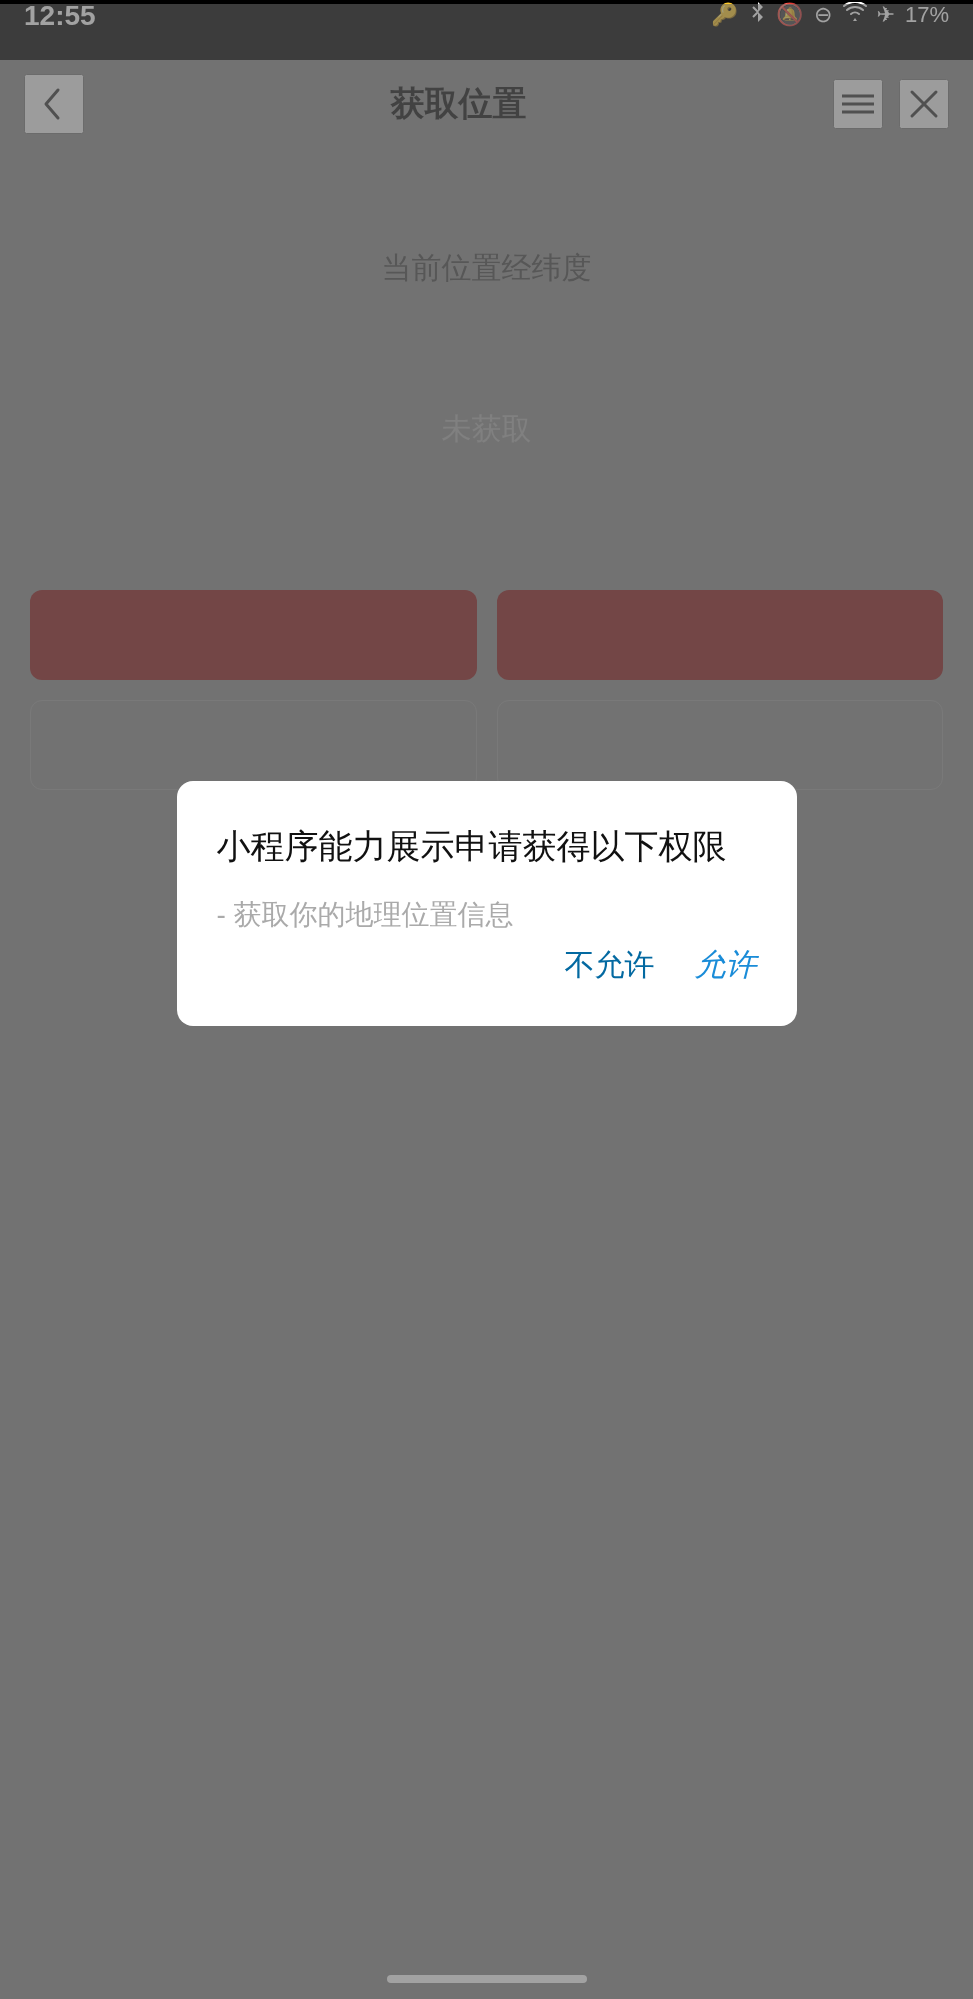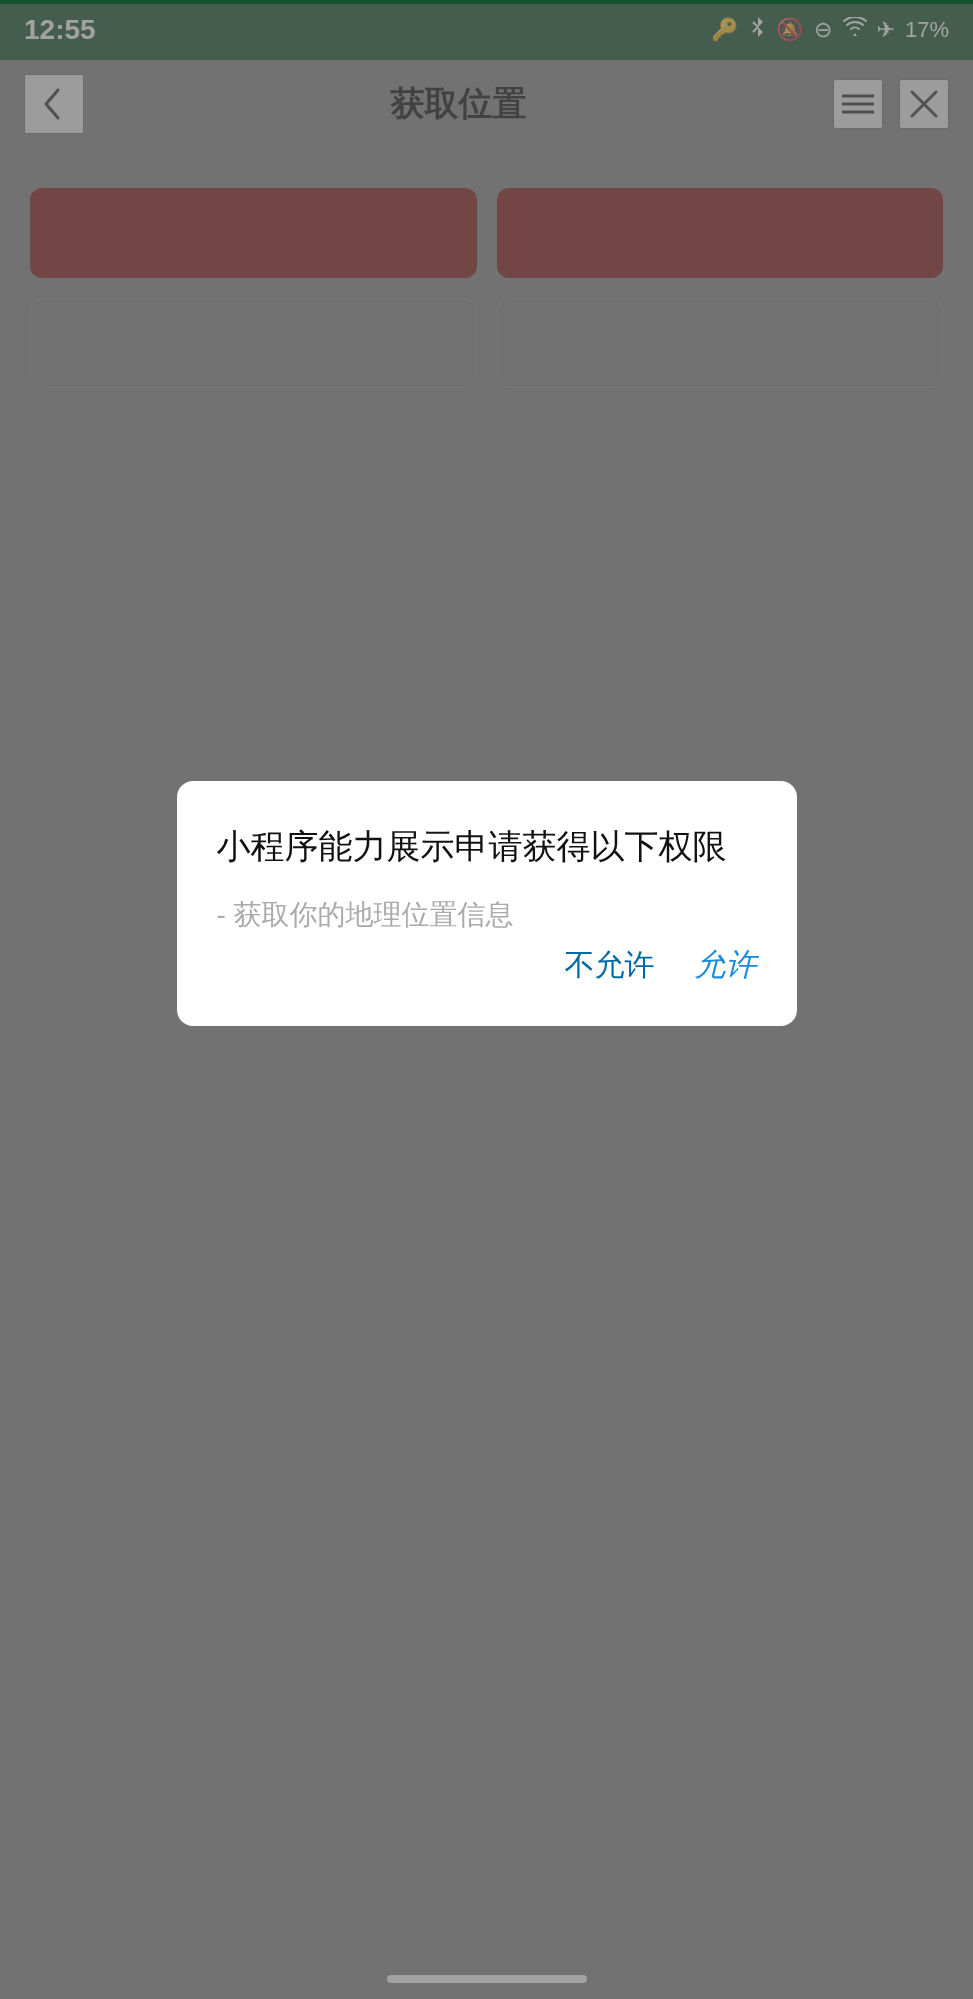--- a/index.html
+++ b/index.html
@@ -14,23 +14,23 @@
       background: #888888;
       font-family: -apple-system, "PingFang SC", "Hiragino Sans GB", "Microsoft YaHei", sans-serif;
       position: relative;
       overflow: hidden;
     }
 
     
     .status-bar {
       width: 100%;
       height: 60px;
-      background: #14532d;
-      display: flex;
-      align-items: center;
+      background: #000000;
+      display: flex;
+      align-items: flex-start;
       justify-content: space-between;
       padding: 0 24px;
       position: relative;
       z-index: 10;
     }
 
     .status-time {
       color: white;
       font-size: 28px;
       font-weight: 600;
@@ -299,20 +299,24 @@
     <button class="nav-icon">
       <svg width="32" height="32" viewBox="0 0 32 32" fill="none">
         <line x1="4" y1="4" x2="28" y2="28" stroke="#333" stroke-width="3" stroke-linecap="round"></line>
         <line x1="28" y1="4" x2="4" y2="28" stroke="#333" stroke-width="3" stroke-linecap="round"></line>
       </svg>
     </button>
   </div>
 </div>
 
 <div class="page-content">
+  <div class="main-content">
+    <span class="location-label">当前位置经纬度</span>
+    <span class="location-value">未获取</span>
+  </div>
 
   <div class="buttons-row">
     <button class="btn-primary"></button>
     <button class="btn-primary right"></button>
   </div>
 
   <div class="buttons-row2">
     <button class="btn-secondary"></button>
     <button class="btn-secondary"></button>
   </div>

